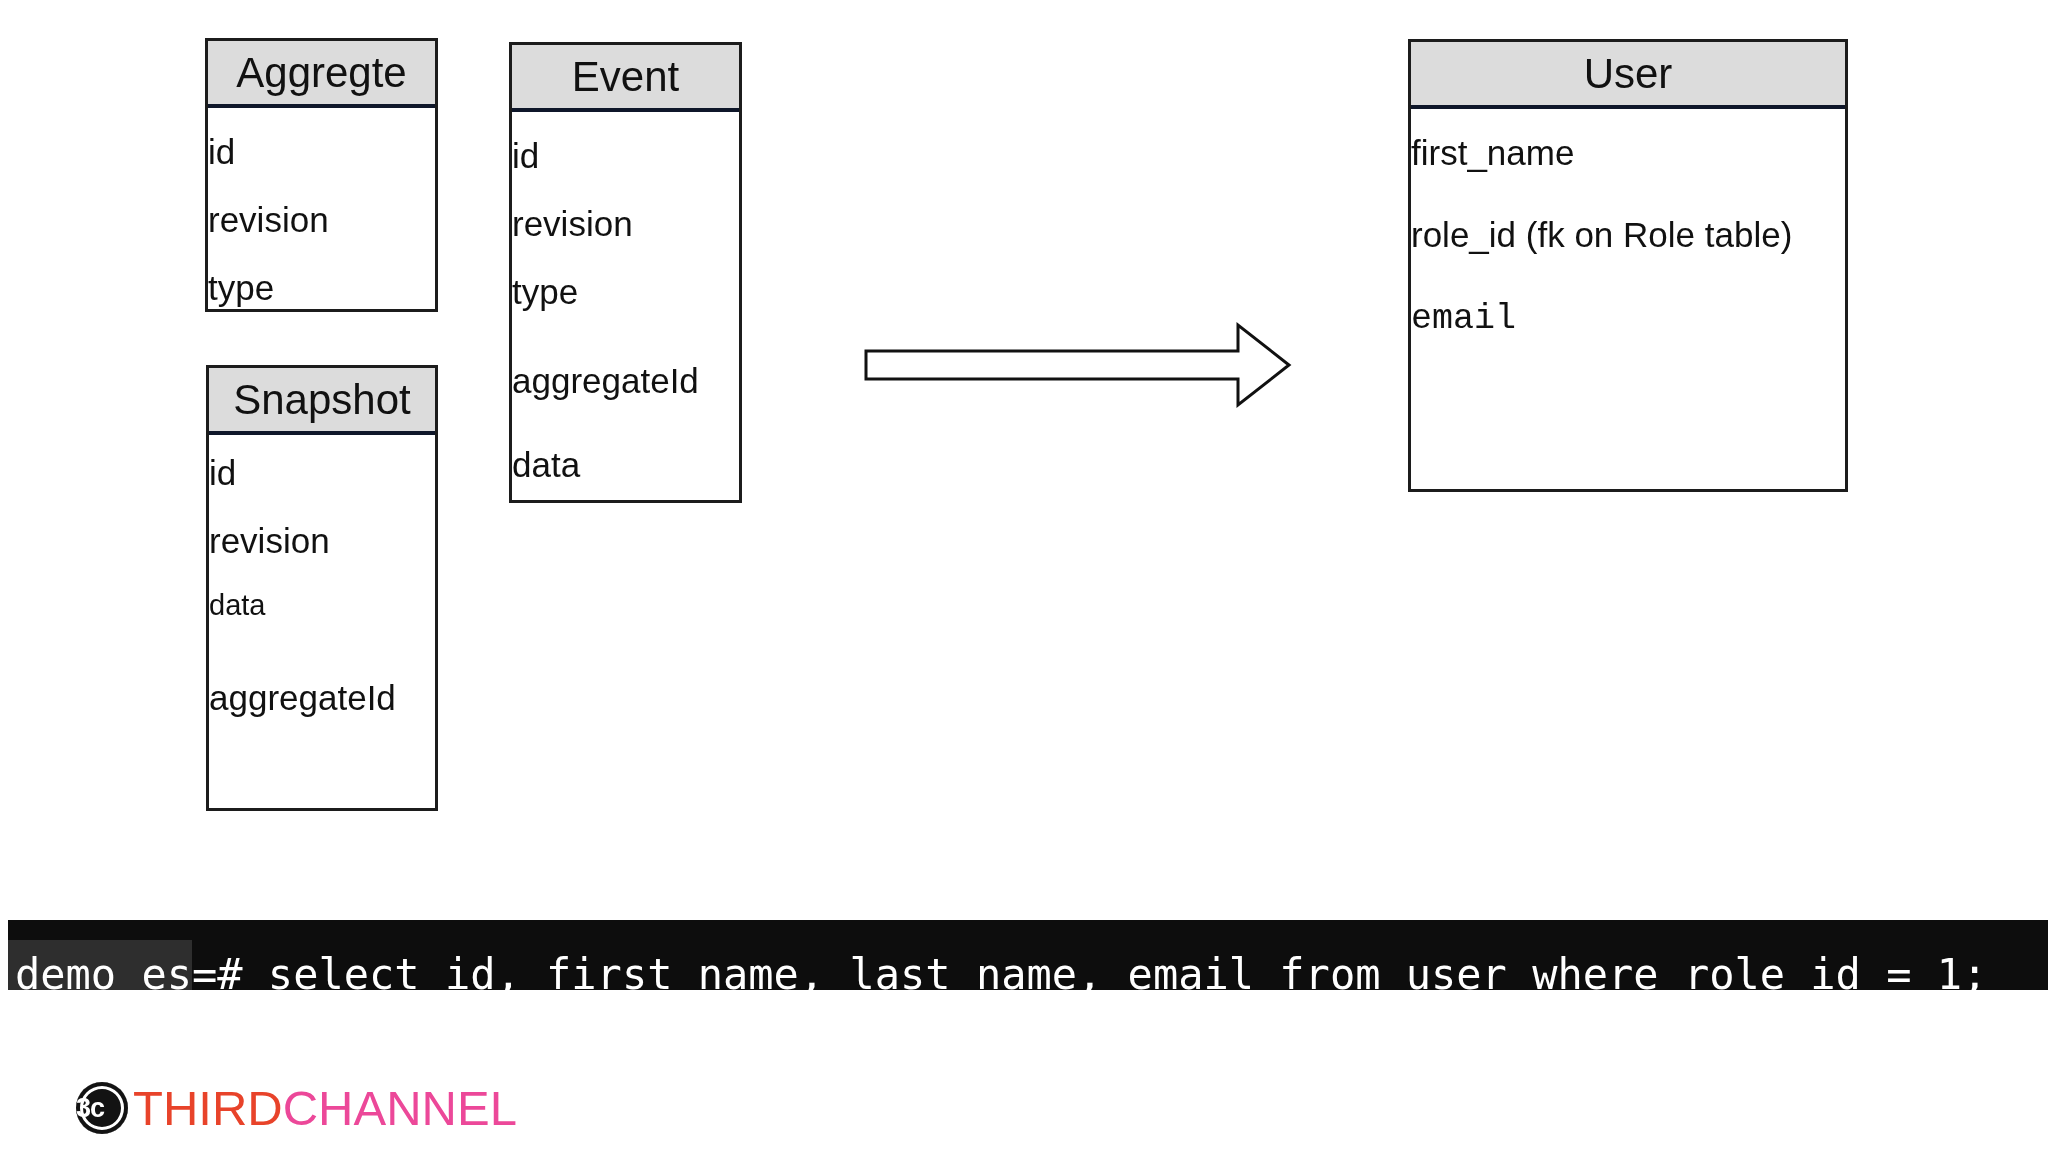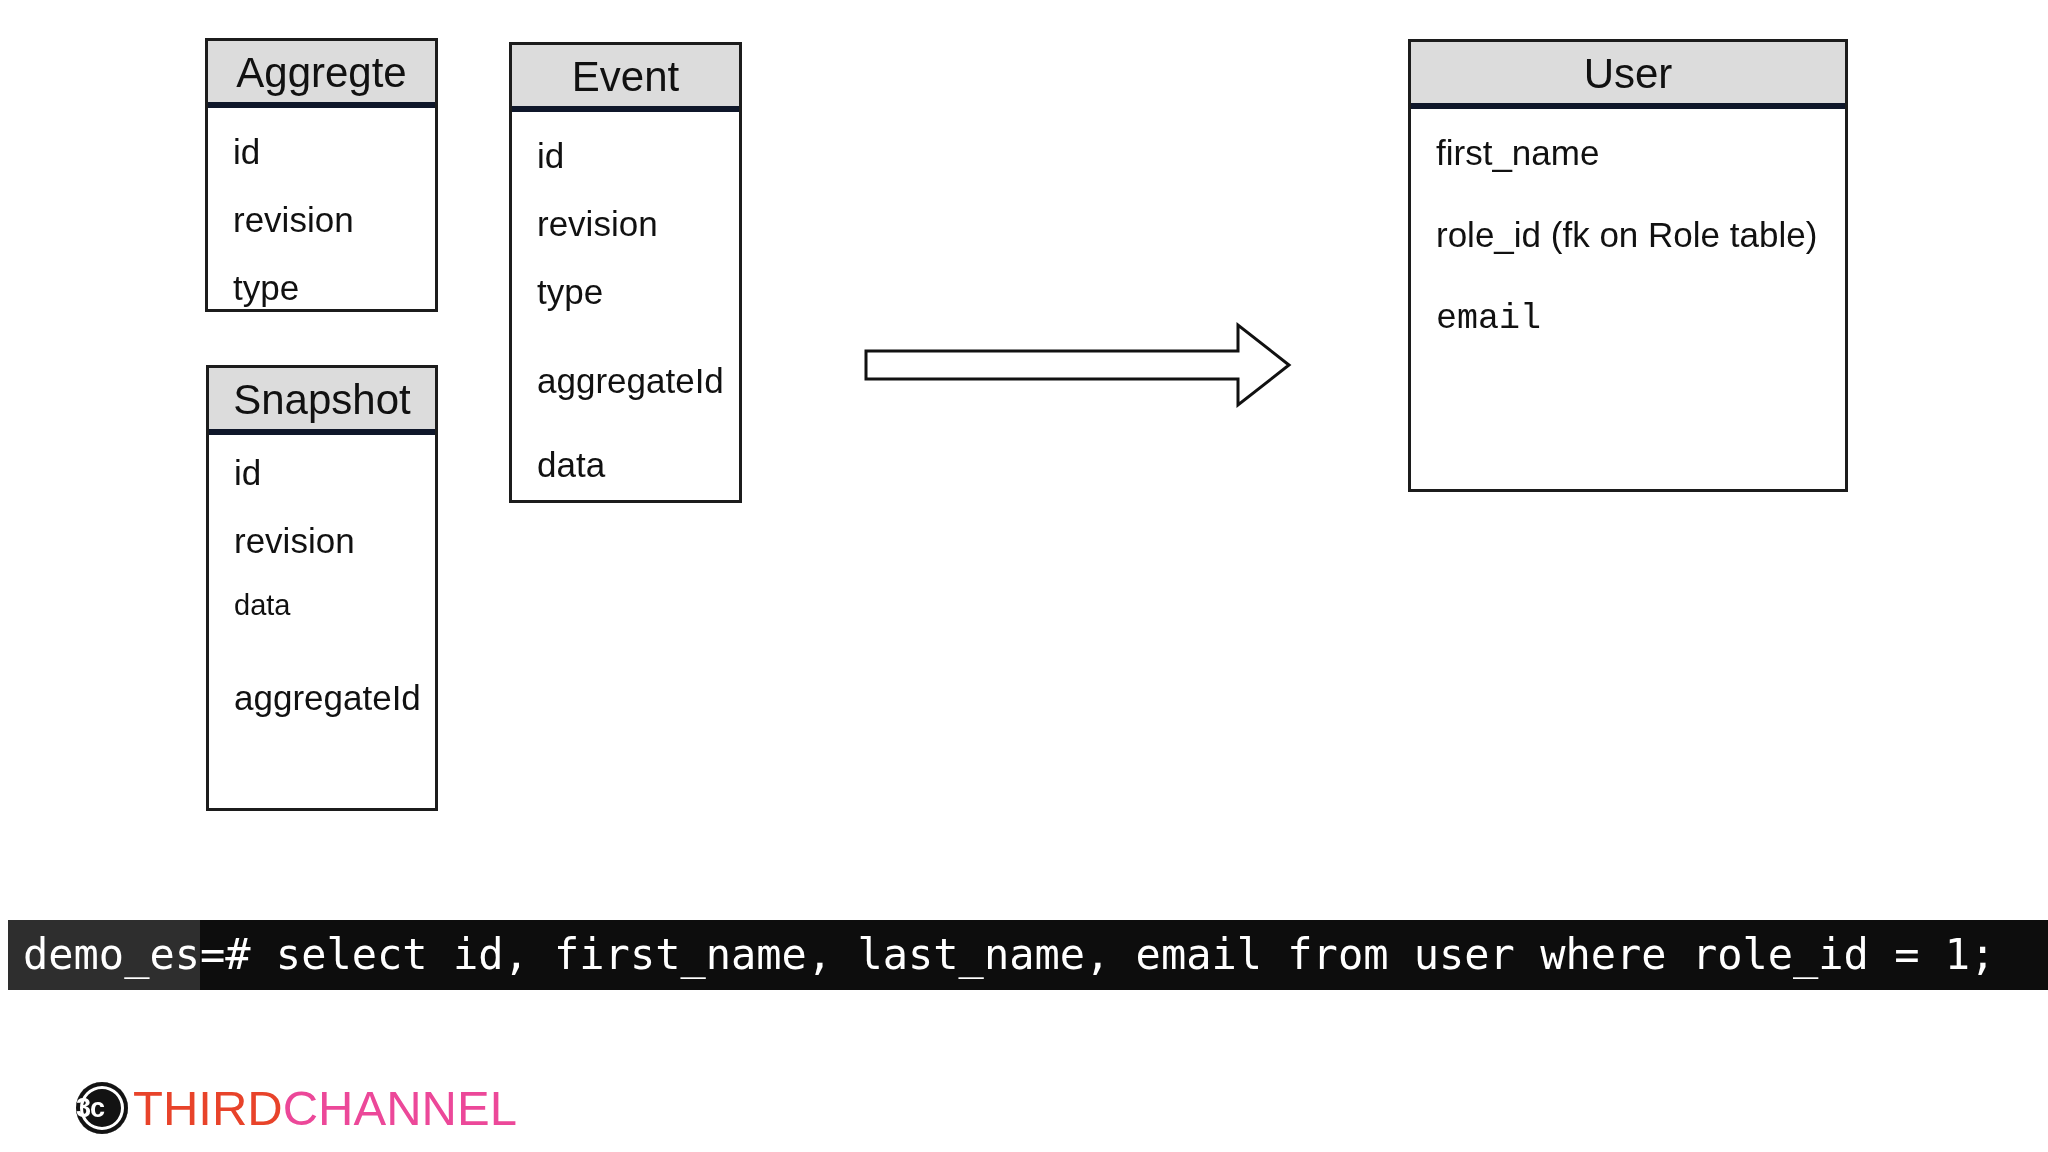--- a/index.html
+++ b/index.html
@@ -10,30 +10,30 @@
   .er-table {
     position:absolute;
     background:#ffffff;
     border:3px solid #1c1c1c;
   }
   .thead {
     height:67px;
     line-height:64px;
     text-align:center;
     background:#dcdcdc;
-    border-bottom:6px solid #0f172a;
+    border-bottom:4px solid #0f172a;
     font-size:42px;
     color:#111;
   }
   .rows { padding-top:10px; }
   .row {
     height:68px;
     display:flex;
     align-items:center;
-    padding-left:25px;
+    padding-left:0;
     font-size:35px;
     color:#111;
   }
   .er-aggregte { left:205px; top:38px;  width:233px; height:274px; }
   .er-event    { left:509px; top:42px;  width:233px; height:461px; }
   .er-snapshot { left:206px; top:365px; width:232px; height:446px; }
   .er-user     { left:1408px; top:39px; width:440px; height:453px; }
 
   .er-event .row-4 { margin-top:21px; }
   .er-event .row-5 { margin-top:16px; }
@@ -58,21 +58,22 @@
     font-family:"DejaVu Sans Mono", monospace;
     font-size:42px;
     line-height:70px;
     white-space:pre;
     overflow:hidden;
   }
   .terminal .hl {
     display:inline-block;
     height:70px;
     background:#2e2e2e;
-    padding-left:15px;
+    padding-left:7px;
+    margin-top:20px;
   }
 
   
   .logo-circle {
     position:absolute;
     left:76px; top:1082px;
     width:52px; height:52px;
     border-radius:50%;
     background:#131313;
     box-shadow: inset 0 0 0 4px #131313, inset 0 0 0 7px #ffffff;

